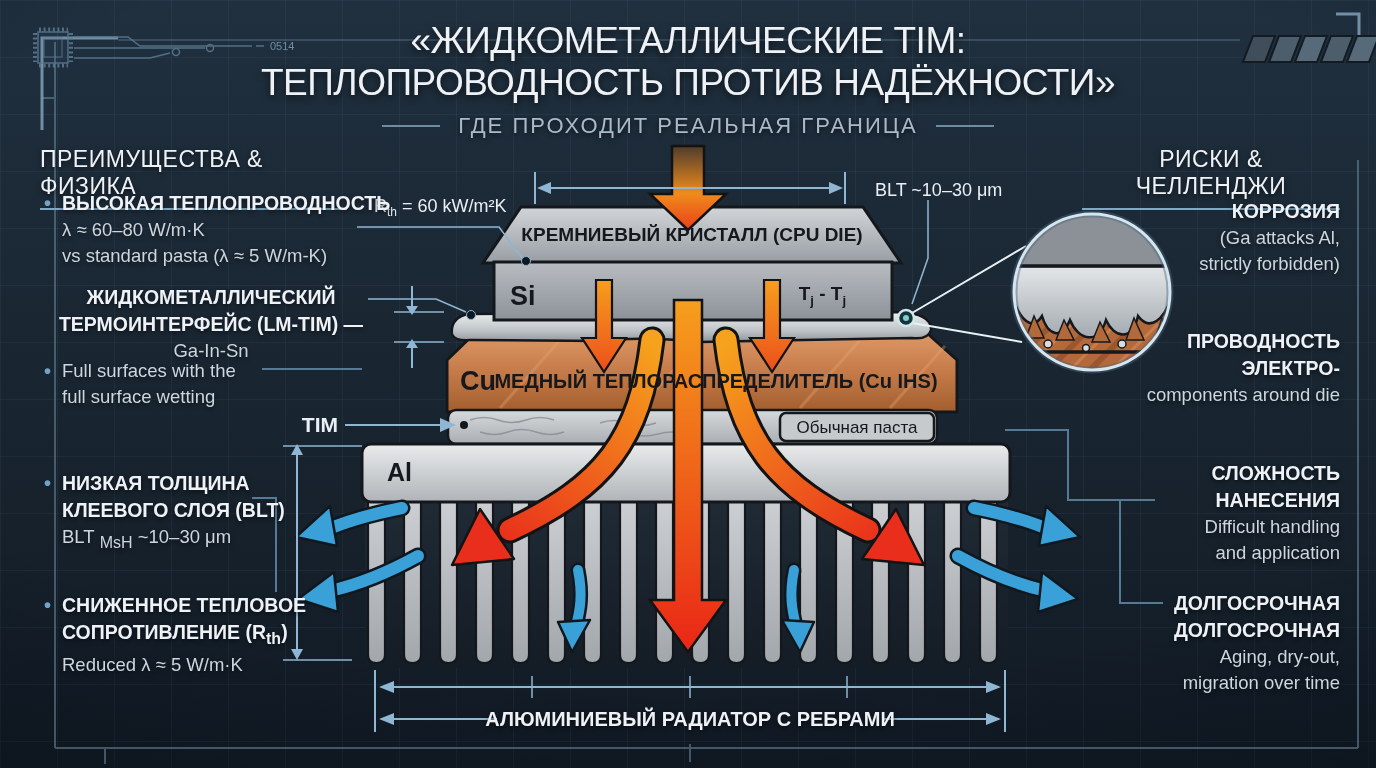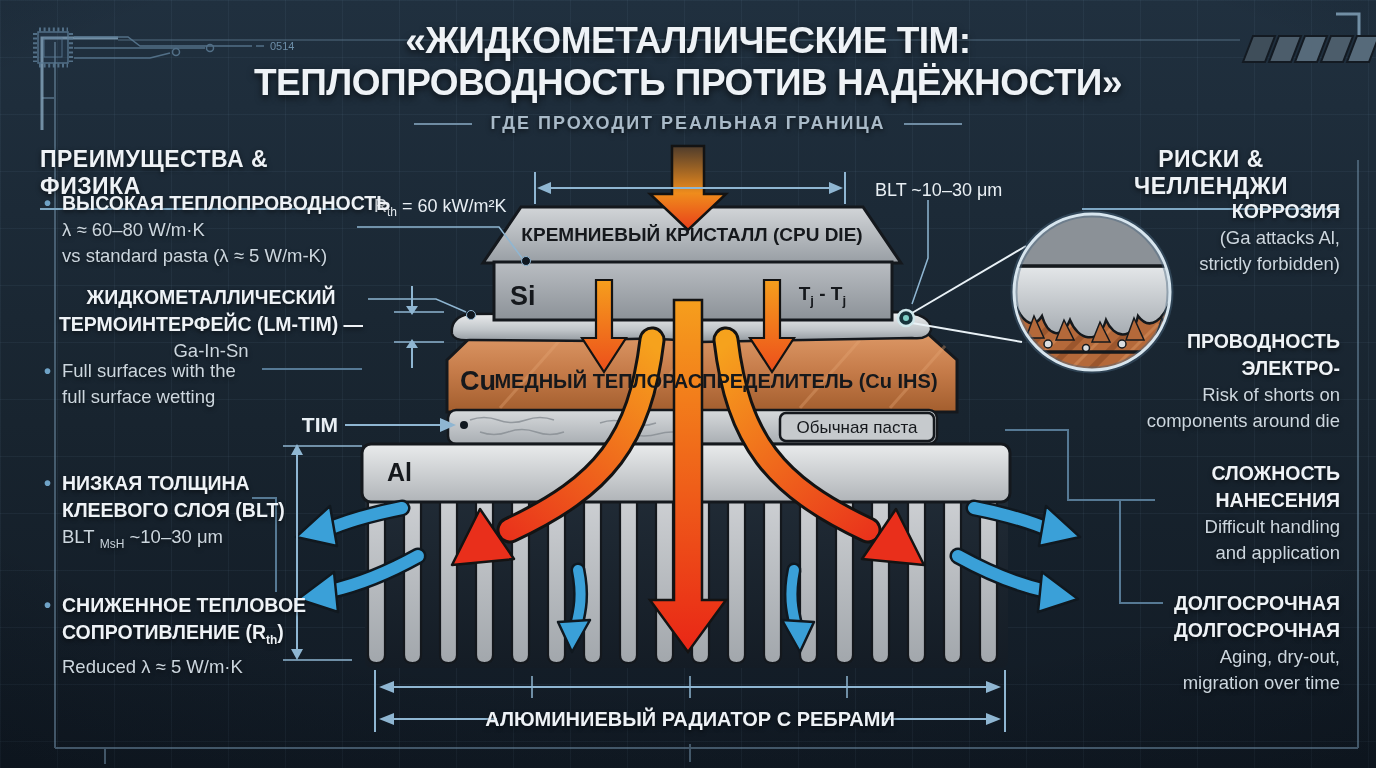--- a/index.html
+++ b/index.html
@@ -9,36 +9,36 @@
     background-color:#18232e;
     background-image:
       radial-gradient(120% 95% at 50% 40%, rgba(0,0,0,0) 52%, rgba(3,8,14,.58) 100%),
       repeating-linear-gradient(to right, rgba(130,165,195,.07) 0 1px, transparent 1px 57px),
       repeating-linear-gradient(to bottom, rgba(130,165,195,.07) 0 1px, transparent 1px 57px),
       linear-gradient(180deg,#20303f 0%, #18242f 55%, #111a24 100%);
   }
   .abs{position:absolute;}
   
   .title-block{left:248px;top:20px;width:880px;text-align:center;}
-  .title-l{font-size:37px;line-height:42px;font-weight:bold;letter-spacing:-.5px;
+  .title-l{font-size:37px;line-height:42px;font-weight:normal;letter-spacing:-.5px;
     text-shadow:0 3px 7px rgba(0,0,0,.65);}
   .subtitle-row{margin-top:9px;display:flex;align-items:center;justify-content:center;gap:18px;}
   .sub-dash{width:58px;height:2px;background:#6f8ca3;}
-  .subtitle{font-size:18px;letter-spacing:2px;color:#a9bac8;font-weight:bold;
+  .subtitle{font-size:22px;letter-spacing:2px;color:#a9bac8;font-weight:normal;
     text-shadow:0 2px 5px rgba(0,0,0,.6);}
   
-  .col-header{font-size:23px;font-weight:bold;letter-spacing:.5px;padding-bottom:8px;
+  .col-header{font-size:23px;font-weight:normal;letter-spacing:.5px;padding-bottom:8px;
     border-bottom:2px solid #7fa8c4;text-shadow:0 2px 5px rgba(0,0,0,.6);}
   
   .adv-item{width:330px;}
   .bullet{color:#6fa3c7;font-size:20px;font-weight:bold;}
   .t{font-size:19.5px;line-height:27px;font-weight:bold;color:#eef2f6;text-shadow:0 2px 4px rgba(0,0,0,.55);}
   .b{font-size:18.5px;line-height:26px;color:#ccd6de;text-shadow:0 2px 4px rgba(0,0,0,.5);}
   .lm-block{width:306px;text-align:center;}
-  sub.ms{font-size:12px;margin-top:17px;}
+  sub.ms{font-size:16px;margin-top:17px;}
   
   .risk-item{text-align:right;}
 </style>
 </head>
 <body>
 
 <div class="stage">
 
   <svg class="abs" style="left:0;top:0" width="1376" height="768" viewBox="0 0 1376 768">
     <defs>
@@ -406,21 +406,20 @@
 
   <div class="abs risk-item" style="right:36px;top:198px">
     <div class="t">КОРРОЗИЯ</div>
     <div class="b">(Ga attacks Al,</div>
     <div class="b">strictly forbidden)</div>
   </div>
 
   <div class="abs risk-item" style="right:36px;top:328px">
     <div class="t">ПРОВОДНОСТЬ</div>
     <div class="t">ЭЛЕКТРО-</div>
-    <div class="b">Risk of shorts on</div>
     <div class="b">components around die</div>
   </div>
 
   <div class="abs risk-item" style="right:36px;top:460px">
     <div class="t">СЛОЖНОСТЬ</div>
     <div class="t">НАНЕСЕНИЯ</div>
     <div class="b">Difficult handling</div>
     <div class="b">and application</div>
   </div>
 

